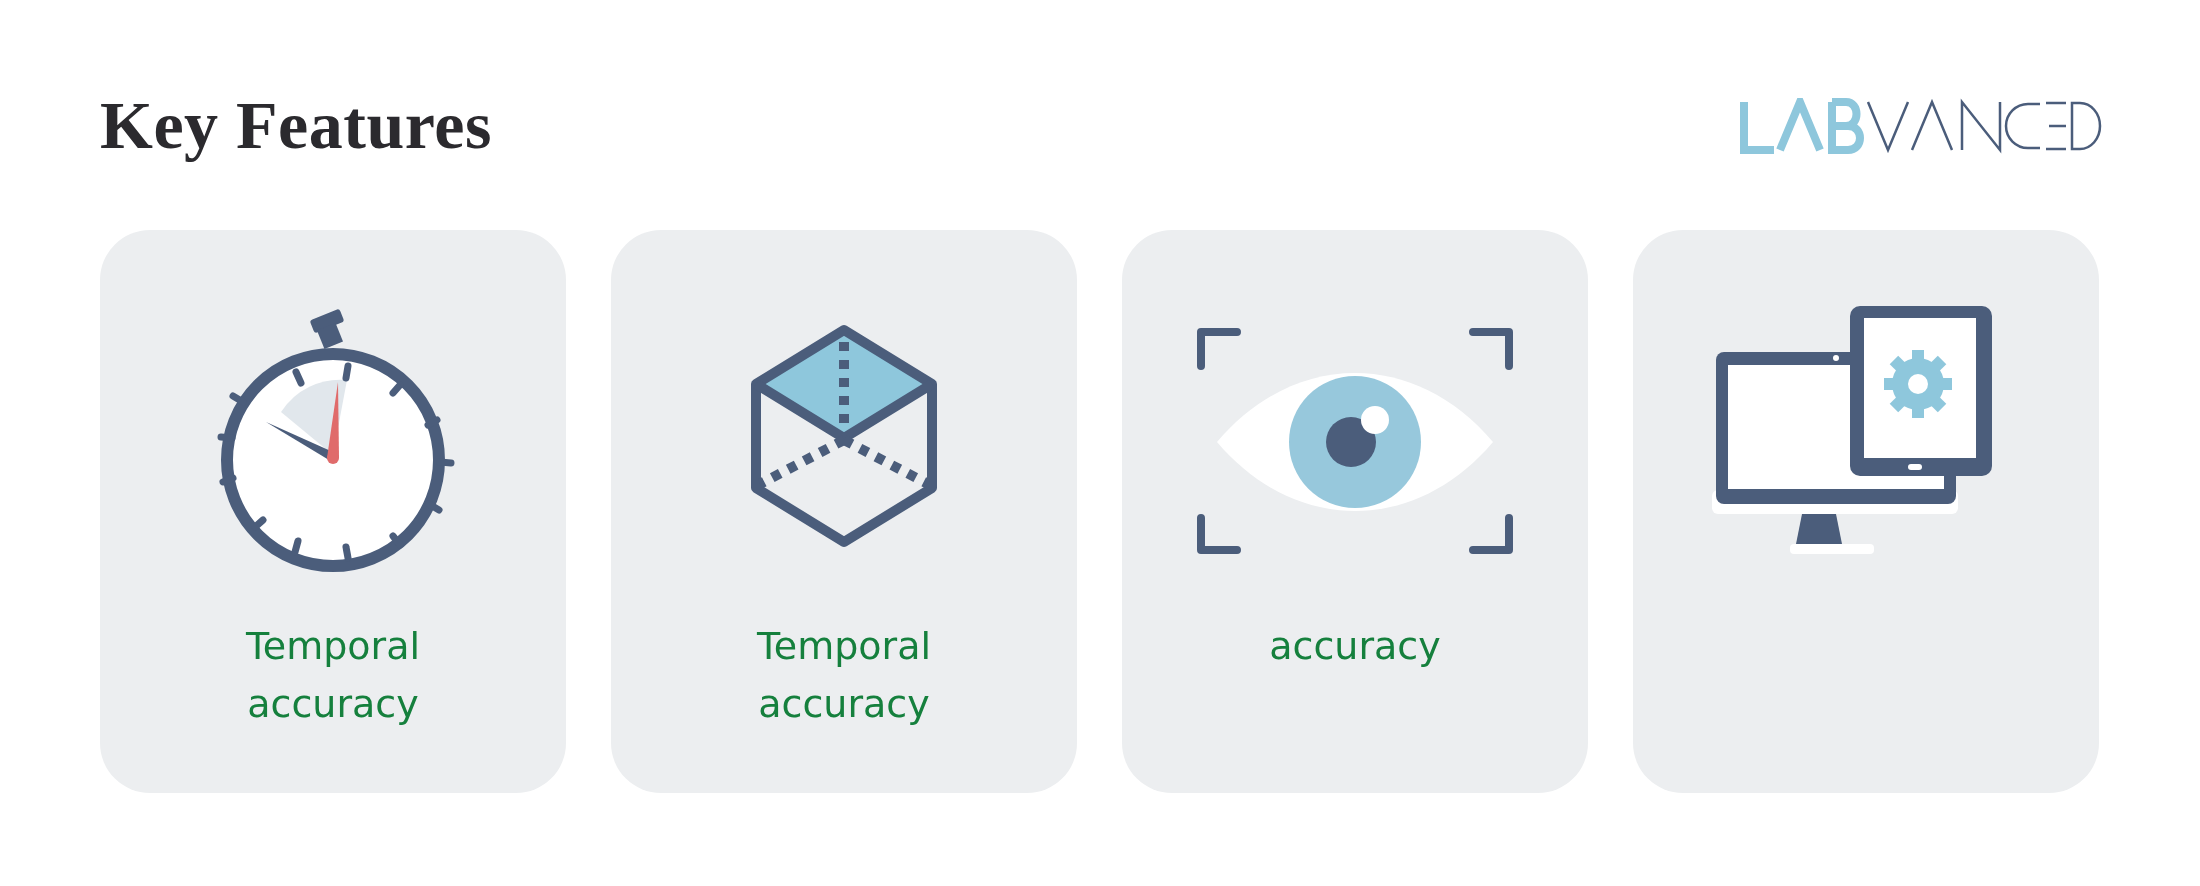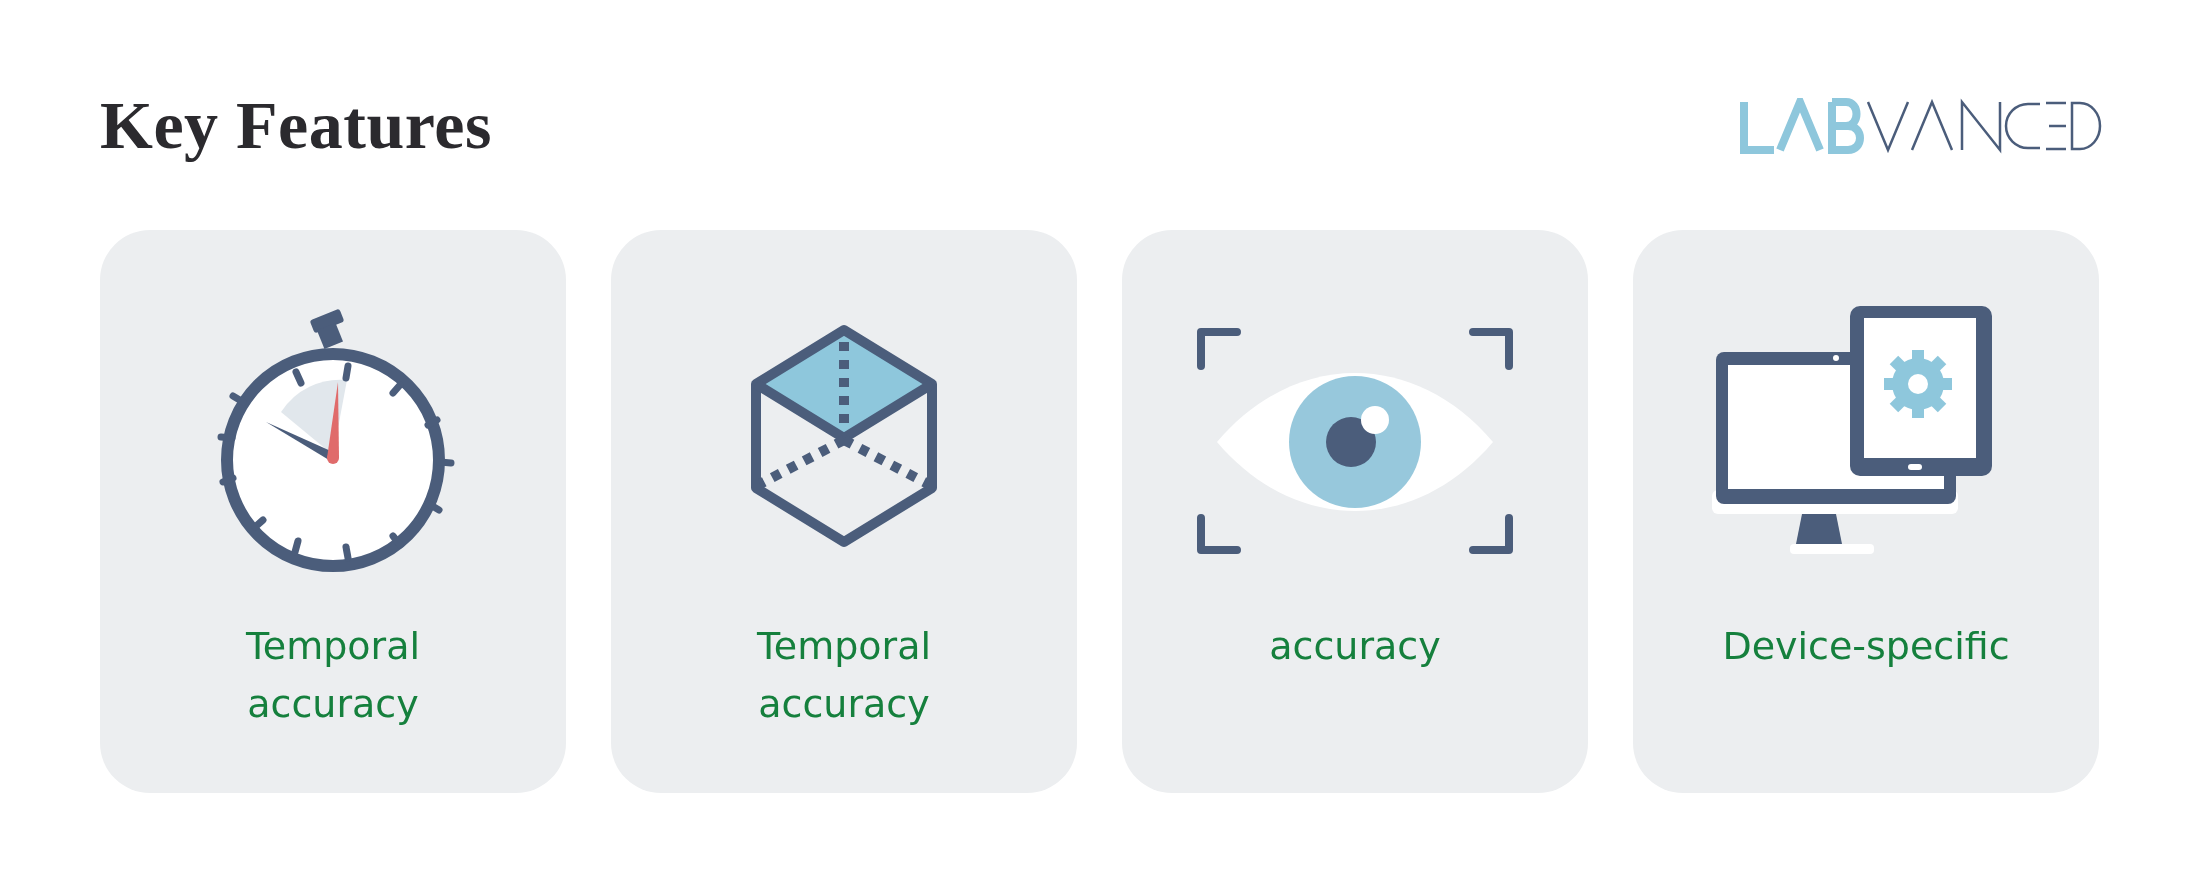--- a/index.html
+++ b/index.html
@@ -145,17 +145,16 @@
             <rect x="-6" y="-34" width="12" height="14" transform="rotate(45)"></rect>
             <rect x="-6" y="-34" width="12" height="14" transform="rotate(135)"></rect>
             <rect x="-6" y="-34" width="12" height="14" transform="rotate(225)"></rect>
             <rect x="-6" y="-34" width="12" height="14" transform="rotate(315)"></rect>
           </g>
           <circle r="10" fill="#ffffff"></circle>
         </g>
       </svg>
     </div>
     <div class="label">
-      <span>Device-specific</span>
     </div>
   </div>
 
 </div>
 
 </body></html>

